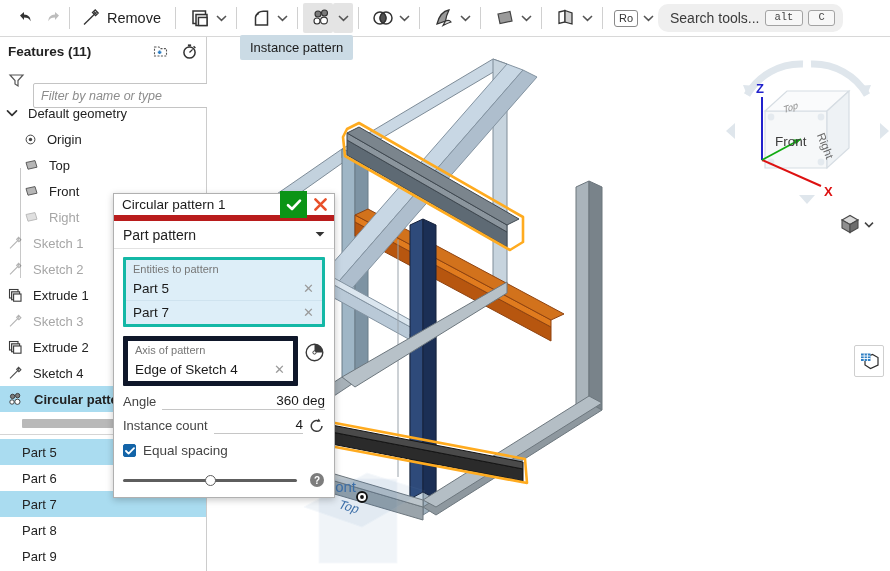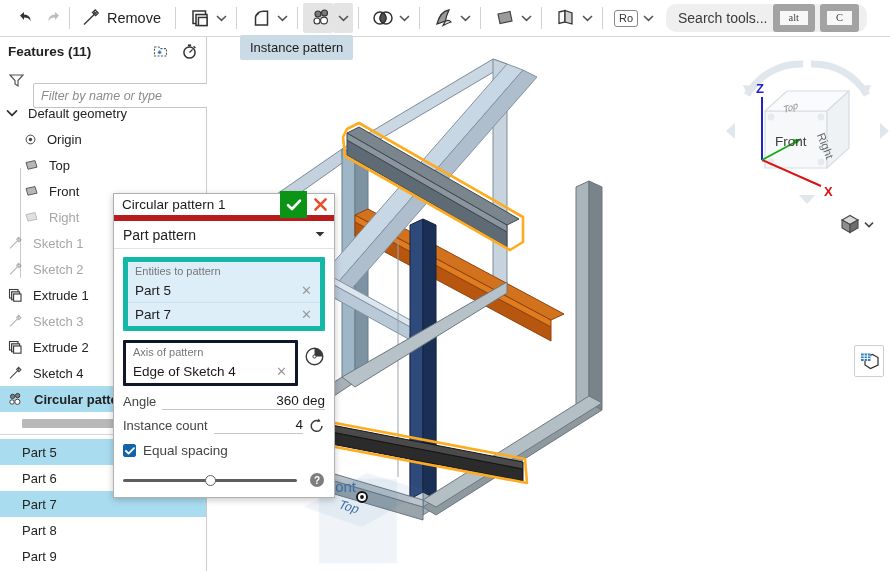--- a/index.html
+++ b/index.html
@@ -27,28 +27,28 @@
     justify-content:center; cursor:pointer; border-radius:2px;
   }
   .tb-caret.active { background:#e4e4e4; }
   .tb-sep { width:1px; height:22px; background:#d0d0d0; margin:0 5px; }
   .sketch-btn {
     display:flex; align-items:center; gap:6px; height:30px;
     padding:0 9px 0 6px; border-radius:2px; cursor:pointer; font-size:14.5px;
   }
   #search-box {
     display:flex; align-items:center; height:28px; background:#efefef;
-    border-radius:10px; padding:0 8px 0 12px; margin-left:8px; cursor:text;
+    border-radius:10px; padding:0 8px 0 12px; cursor:text;
     min-width:150px;
   }
   #search-txt { color:#3b3b3b; font-size:14px; }
   .kbd {
-    border:7px solid #a3a3a3; border-radius:3px; background:#f7f7f7;
+    border:1px solid #a3a3a3; border-radius:3px; background:#f7f7f7;
     font-size:10.5px; padding:1px 9px; margin-left:5px; color:#444;
-    font-family:Liberation Serif, serif; line-height:1.1;
+    font-family:Liberation Mono, monospace; line-height:1.1;
   }
   .ro-badge {
     border:1px solid #8a8a8a; border-radius:3px; font-size:11px;
     padding:2px 4px; color:#333; line-height:1;
   }
 
   
   #leftpanel {
     position:absolute; top:37px; left:0; width:207px; height:534px;
     background:#fff; border-right:1px solid #ccc;
@@ -142,24 +142,24 @@
     padding:0 9px; display:flex; align-items:center; cursor:pointer;
     font-size:12.5px; color:#3b3b3b; position:relative;
   }
   .dtab.on { color:#0d4e8c; font-weight:bold; }
   .dtab.on:after {
     content:""; position:absolute; left:4px; right:4px; bottom:0;
     height:2.5px; background:#0d4e8c;
   }
   #dlg-body { padding:8px 9px 4px 9px; }
   .sel-box {
-    border:5px solid #14b8a6; background:#ddeef8; border-radius:1px;
+    border:3px solid #14b8a6; background:#ddeef8; border-radius:1px;
     margin-bottom:9px;
   }
-  .sel-box.plain { border:3px solid #0f172a; background:#fff; }
+  .sel-box.plain { border:5px solid #0f172a; background:#fff; }
   .sel-cap {
     font-size:11px; color:#767676; padding:3px 7px 1px 7px;
   }
   .sel-item {
     display:flex; align-items:center; height:24px; padding:0 6px 0 7px;
     cursor:pointer;
   }
   .sel-item + .sel-item { border-top:1px solid #cfe3ef; }
   .sel-item-txt { flex:1; font-size:13.5px; color:#1a1a1a; }
   .sel-x { color:#9a9a9a; font-size:13px; cursor:pointer; padding:0 2px; }

